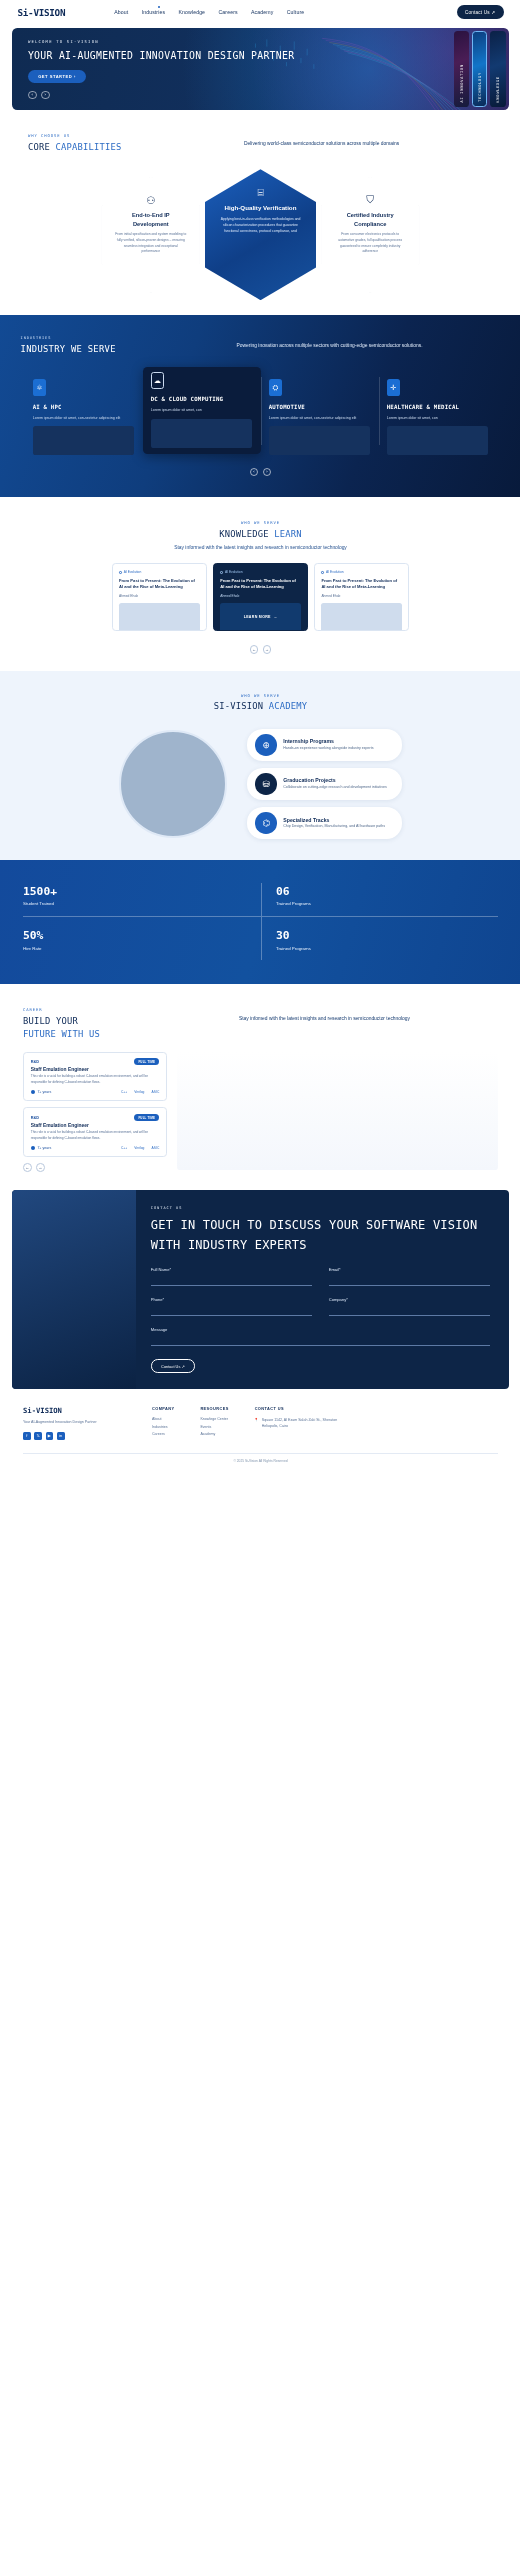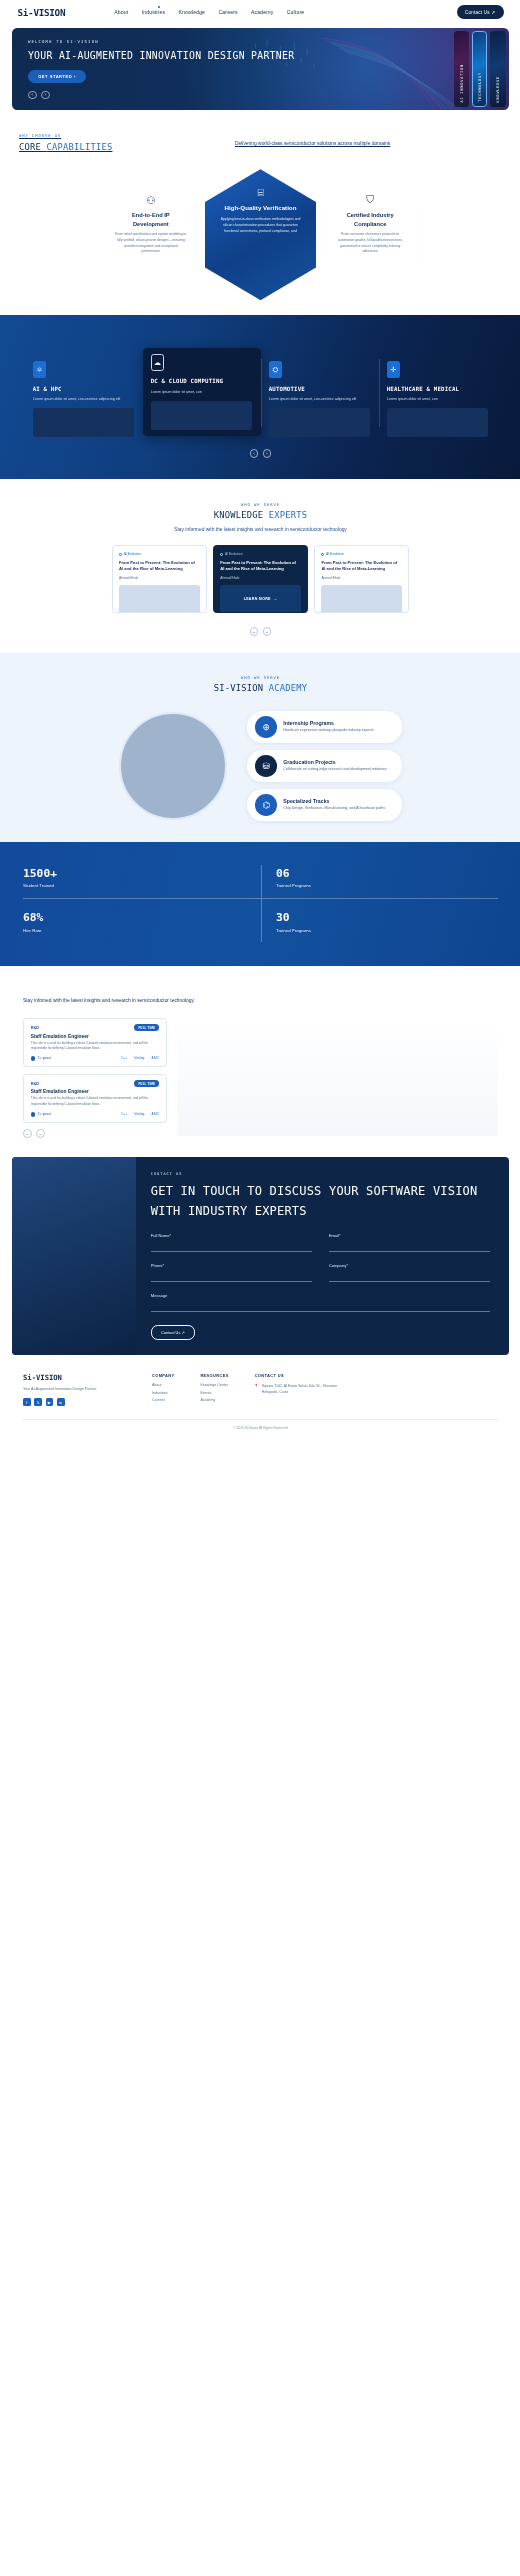--- a/index.html
+++ b/index.html
@@ -47,21 +47,21 @@
   .vt3 { background:linear-gradient(160deg,#0b2147,#123a71 45%,#081a38);}
 
   
   .sec-eyebrow { font-family:"DejaVu Sans Mono", monospace; font-size:3.9px; letter-spacing:0.9px; color:#2d6cc4; }
   .sec-title { font-family:"DejaVu Sans Mono", monospace; font-size:8.8px; letter-spacing:0.2px; color:#0e2a57; margin-top:3.6px;}
   .sec-title .hl { color:#2d6cc4;}
   .sec-sub { font-size:4.9px; line-height:1.9; color:#14396e; }
 
   
   .core { padding:23px 0 14.4px; }
-  .core-head { display:flex; padding:0 19px;text-decoration:underline; }
+  .core-head { display:flex; padding:0 28px; }
   .core-head .left{ width:216px;}
   .core-head .right{ padding-top:6.2px; width:175px;}
   .hexrow { display:flex; justify-content:center; gap:5.2px; margin-top:17.5px; align-items:center;}
   .hex { width:98px; height:116px; background:#fff;
      clip-path:polygon(50% 0,100% 25%,100% 75%,50% 100%,0 75%,0 25%);
      box-shadow:0 1.5px 8.2px rgba(20,50,100,.13); text-align:center; padding:17.5px 12.4px 0;}
   .hex.active { width:111px; height:131px; color:#fff;
      background:linear-gradient(150deg,#1b5fbd,#0f3f88 55%,#16529f);}
   .hex-icon { font-size:10.3px; margin-bottom:5.2px; display:block;}
   .hex h3 { font-size:5.7px; line-height:1.45; color:#0e2a57; font-weight:bold;}
@@ -279,20 +279,29 @@
       </div>
       <div class="hex">
         <span class="hex-icon">⛉</span>
         <h3>Certified Industry Compliance</h3>
         <p>From consumer electronics protocols to automotive grades, full qualification process guaranteed to ensure completely industry adherence</p>
       </div>
     </div>
   </div>
 
   <div class="industries">
+    <div class="ind-head">
+      <div class="left">
+        <div class="ind-eyebrow">INDUSTRIES</div>
+        <div class="ind-title">INDUSTRY WE SERVE</div>
+      </div>
+      <div class="right">
+        <div class="ind-sub">Powering inovation across multiple sectors with cutting-edge semiconductor solutions.</div>
+      </div>
+    </div>
     <div class="ind-cards">
       <div class="ind-card">
         <div class="ind-ico">⚛</div>
         <h4>AI &amp; HPC</h4>
         <p>Lorem ipsum dolor sit amet, con-sectetur adipiscing elit</p>
         <div class="ind-img"></div>
       </div>
       <div class="ind-card active">
         <div class="ind-ico">☁</div>
         <h4>DC &amp; CLOUD COMPUTING</h4>
@@ -313,21 +322,21 @@
       </div>
     </div>
     <div class="ind-arrows">
       <button class="arrow-btn">‹</button>
       <button class="arrow-btn">›</button>
     </div>
   </div>
 
   <div class="knowledge">
     <div class="sec-eyebrow">WHO WE SERVE</div>
-    <div class="sec-title"><span>KNOWLEDGE </span><span class="hl">EXPERTS</span></div>
+    <div class="sec-title"><span>KNOWLEDGE </span><span class="hl">LEARN</span></div>
     <div class="k-sub">Stay informed with the latest insights and research in semiconductor technology</div>
     <div class="k-cards">
       <div class="k-card">
         <div class="k-tag">
             <span class="k-dot"></span>
             <span>AI Evolution</span>
           </div>
         <h4>From Past to Present: The Evolution of AI and the Rise of Meta-Learning</h4>
         <div class="k-auth">Ahmed Ehab</div>
         <div class="k-img"></div>
@@ -397,32 +406,37 @@
     <div class="hl-stats">
       <div class="stat">
         <div class="num">1500+</div>
         <div class="lbl">Student Trained</div>
       </div>
       <div class="stat">
         <div class="num">06</div>
         <div class="lbl">Trained Programs</div>
       </div>
       <div class="stat">
-        <div class="num">68%</div>
+        <div class="num">50%</div>
         <div class="lbl">Hire Rate</div>
       </div>
       <div class="stat">
         <div class="num">30</div>
         <div class="lbl">Trained Programs</div>
       </div>
     </div>
   </div>
 
   <div class="career">
     <div class="car-head">
+      <div class="left">
+        <div class="sec-eyebrow">CAREER</div>
+        <div class="sec-title">BUILD YOUR</div>
+        <div class="sec-title hl" style="color:#2d6cc4">FUTURE WITH US</div>
+      </div>
       <div class="right">
           <div class="sec-sub">Stay infomed with the latest insights and research in semiconductor technology</div>
         </div>
     </div>
     <div class="car-body">
       <div>
         <div class="job">
           <div class="job-top">
             <span class="job-dept">R&amp;D</span>
             <span class="job-badge">FULL TIME</span>

